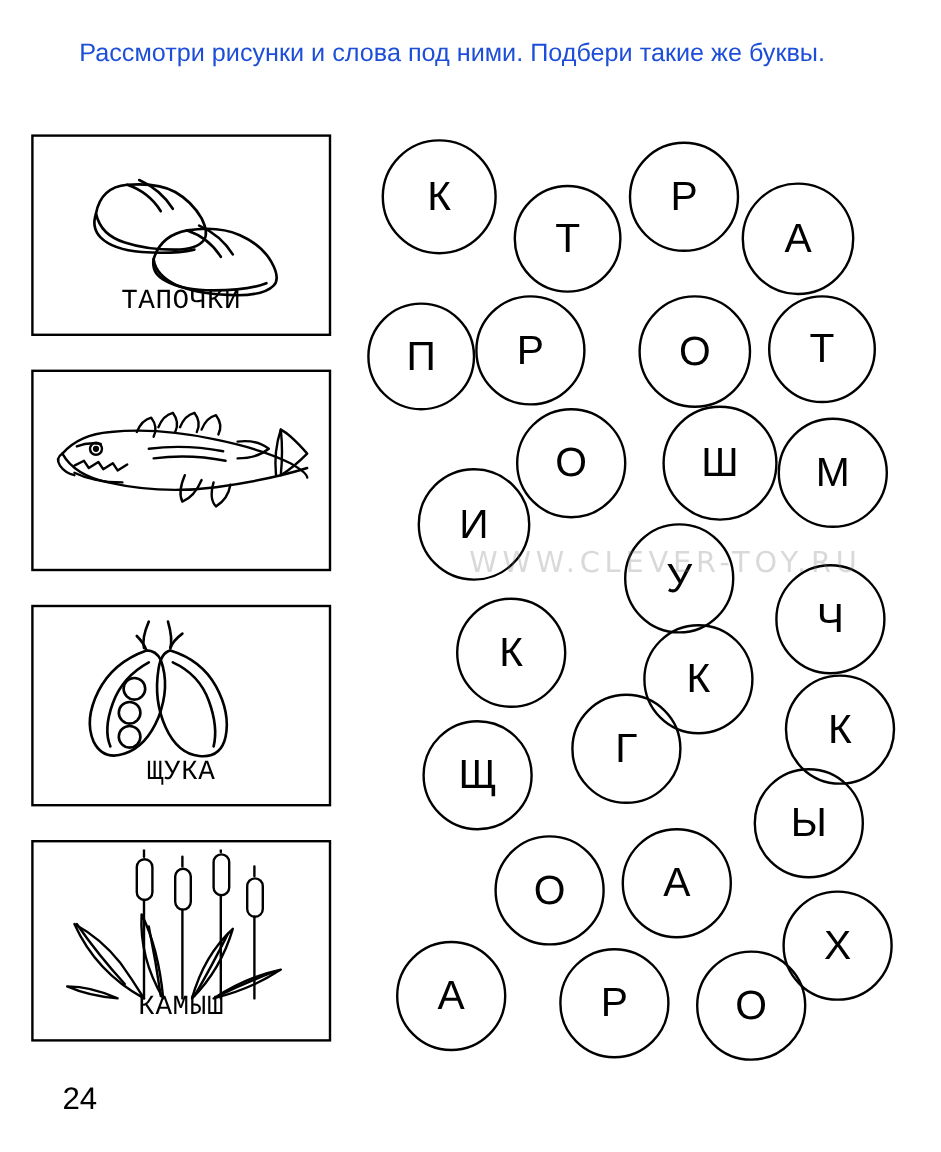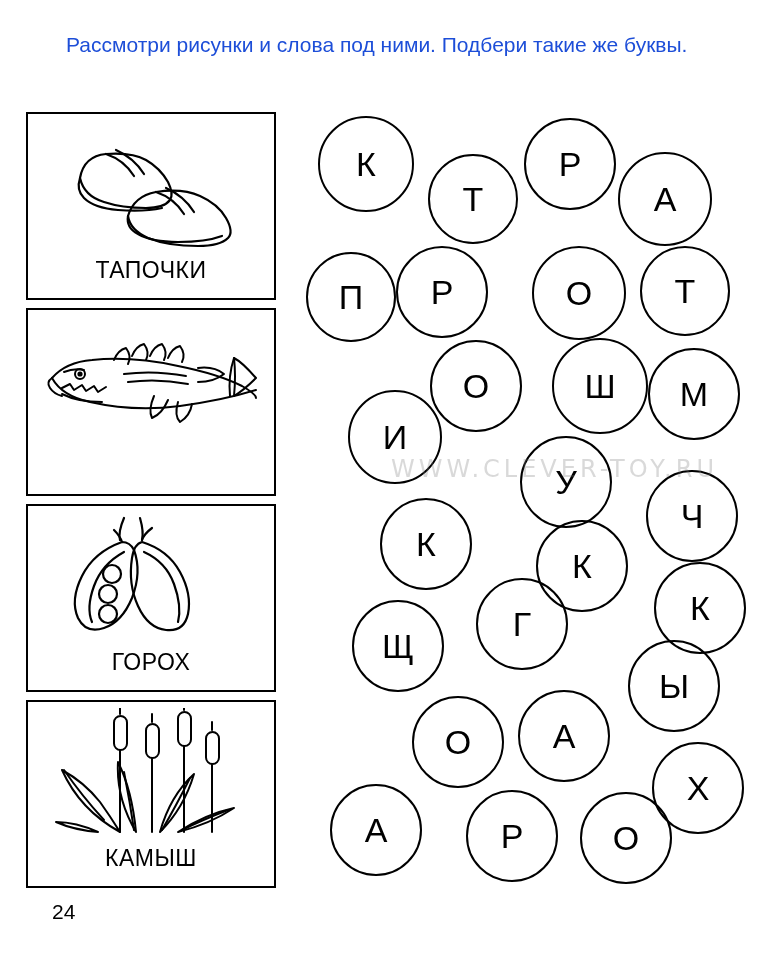--- a/index.html
+++ b/index.html
@@ -35,24 +35,25 @@
   .cards {
     position: absolute;
     left: 26px;
     top: 112px;
     width: 256px;
   }
   .card {
     position: absolute;
     left: 0;
     width: 250px;
-    height: 188px;
+    height: 168px;
     border: 2px solid #000;
     box-sizing: border-box;
     background: #fff;
+    font-family: Liberation Mono, monospace;
   }
   .card .art {
     position: absolute;
     left: 0;
     top: 6px;
     width: 100%;
     height: 128px;
   }
   .card .word {
     position: absolute;
@@ -87,21 +88,21 @@
     font-size: 24px;
     letter-spacing: 4px;
     color: rgba(120,120,120,0.28);
     font-family: "DejaVu Sans", sans-serif;
     pointer-events: none;
   }
   .page-number {
     position: absolute;
     left: 52px;
     top: 900px;
-    font-size: 21px;
+    font-size: 26px;
   }
   svg { display: block; }
 </style>
 </head>
 <body>
 
 <div id="page">
 
   <div class="instruction">Рассмотри рисунки и слова под ними. Подбери такие же буквы.</div>
 
@@ -164,21 +165,21 @@
             <path d="M94 30 q-28 10 -40 34 q-12 24 -4 42 q8 16 26 10 q18 -6 28 -30 q10 -26 2 -48 q-4 -8 -12 -8z"></path>
             <path d="M96 40 q-22 12 -30 34 q-8 22 -2 36"></path>
             <circle cx="84" cy="62" r="9"></circle>
             <circle cx="80" cy="82" r="9"></circle>
             <circle cx="80" cy="102" r="9"></circle>
             <path d="M114 30 q26 8 38 30 q12 22 8 42 q-4 18 -22 16 q-18 -2 -28 -24 q-10 -22 -6 -48 q2 -14 10 -16z"></path>
             <path d="M116 40 q22 10 30 32 q8 22 4 38"></path>
           </g>
         </svg>
       </div>
-      <div class="word">ГОРОХ</div>
+      <div class="word">ЩУКА</div>
     </div>
 
     <div class="card" style="top:588px;">
       <div class="art">
         <svg viewBox="0 0 250 132" width="250" height="132">
           <g fill="none" stroke="#000" stroke-width="2" stroke-linejoin="round" stroke-linecap="round">
             <rect x="86" y="8" width="13" height="34" rx="6.5"></rect>
             <path d="M92 42 L92 124"></path>
             <path d="M92 6 L92 -2"></path>
             <rect x="118" y="16" width="13" height="34" rx="6.5"></rect>

